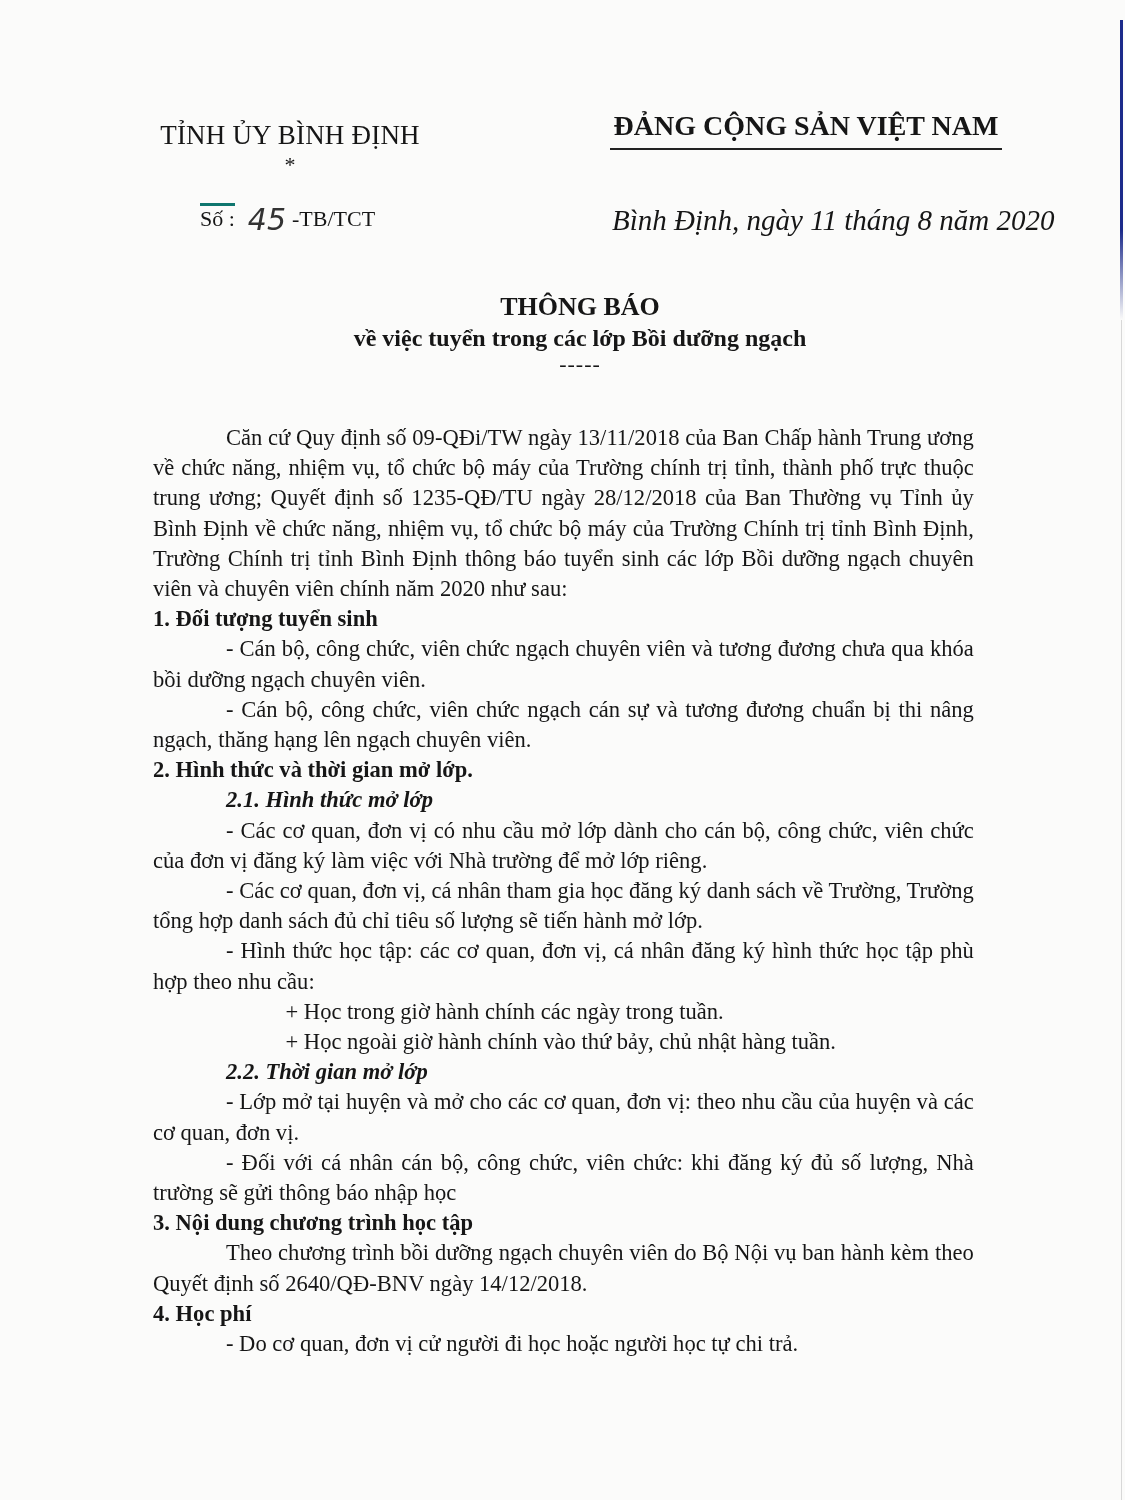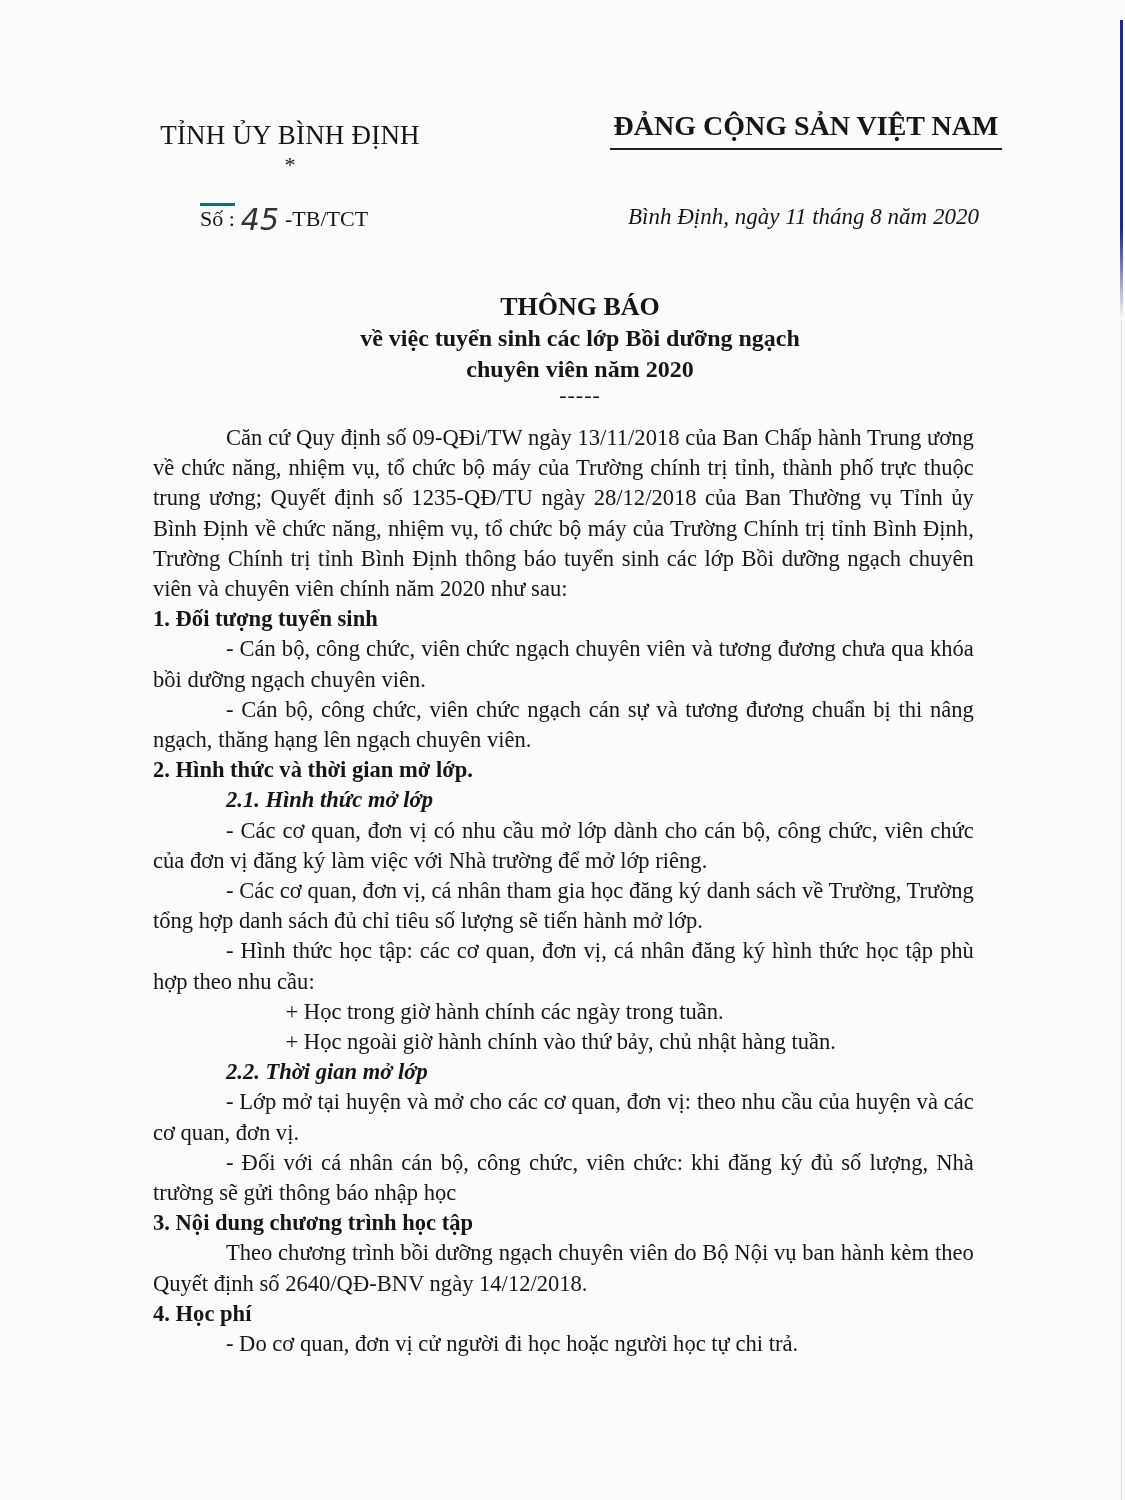--- a/index.html
+++ b/index.html
@@ -26,25 +26,25 @@
   .hdr-right {
     position: absolute; left: 610px; top: 108px; width: 392px; text-align: center;
   }
   .hdr-right .motto { font-size: 28px; font-weight: bold; line-height: 36px; white-space: nowrap; }
   .hdr-right .rule { height: 2px; background: #222; margin-top: 4px; }
   .docno {
     position: absolute; left: 200px; top: 198px; font-size: 22px; white-space: nowrap;
   }
   .docno .num {
     font-family: "DejaVu Sans", sans-serif; font-size: 30px; font-style: italic;
-    font-weight: 300; color: #333; position: relative; top: 4px; margin: 0 6px 0 6px;
+    font-weight: 300; color: #333; position: relative; top: 4px; margin: 0 6px 0 13px;
   }
   .docno .so { border-top: 3px solid #0f766e; }
   .place {
-    position: absolute; left: 628px; top: 204px; font-size: 23px; font-style: italic; white-space: nowrap;
+    position: absolute; left: 612px; top: 204px; font-size: 29px; font-style: italic; white-space: nowrap;
   }
   .title-block {
     position: absolute; left: 230px; top: 264px; width: 700px; text-align: center; font-weight: bold; margin-top: 26px;
   }
   .title-block .t1 { font-size: 26px; line-height: 33px; }
   .title-block .t2 { font-size: 24px; line-height: 31px; }
   .title-block .dash { font-size: 22px; line-height: 20px; letter-spacing: 1px; font-weight: normal; }
   .body {
     position: absolute; left: 153px; top: 422px; width: 855px;
     font-size: 23.5px; line-height: 30.2px; text-align: justify;
@@ -74,22 +74,21 @@
 
 <div class="hdr-right">
   <div class="motto">ĐẢNG CỘNG SẢN VIỆT NAM</div>
   <div class="rule"></div>
 </div>
 
 <div class="place">Bình Định, ngày 11 tháng 8 năm 2020</div>
 
 <div class="title-block">
   <div class="t1">THÔNG BÁO</div>
-  <div class="t2">về việc tuyển sinh các lớp Bồi dưỡng ngạch</div>
-  <div class="t2">chuyên viên năm 2020</div>
+  <div class="t2">về việc tuyển trong các lớp Bồi dưỡng ngạch</div>
   <div class="dash">-----</div>
 </div>
 
 <div class="body">
   <p class="ind">Căn cứ Quy định số 09-QĐi/TW ngày 13/11/2018 của Ban Chấp hành Trung ương về chức năng, nhiệm vụ, tổ chức bộ máy của Trường chính trị tỉnh, thành phố trực thuộc trung ương; Quyết định số 1235-QĐ/TU ngày 28/12/2018 của Ban Thường vụ Tỉnh ủy Bình Định về chức năng, nhiệm vụ, tổ chức bộ máy của Trường Chính trị tỉnh Bình Định, Trường Chính trị tỉnh Bình Định thông báo tuyển sinh các lớp Bồi dưỡng ngạch chuyên viên và chuyên viên chính năm 2020 như sau:</p>
 
   <p class="h">1. Đối tượng tuyển sinh</p>
   <p class="ind">- Cán bộ, công chức, viên chức ngạch chuyên viên và tương đương chưa qua khóa bồi dưỡng ngạch chuyên viên.</p>
   <p class="ind">- Cán bộ, công chức, viên chức ngạch cán sự và tương đương chuẩn bị thi nâng ngạch, thăng hạng lên ngạch chuyên viên.</p>
 

